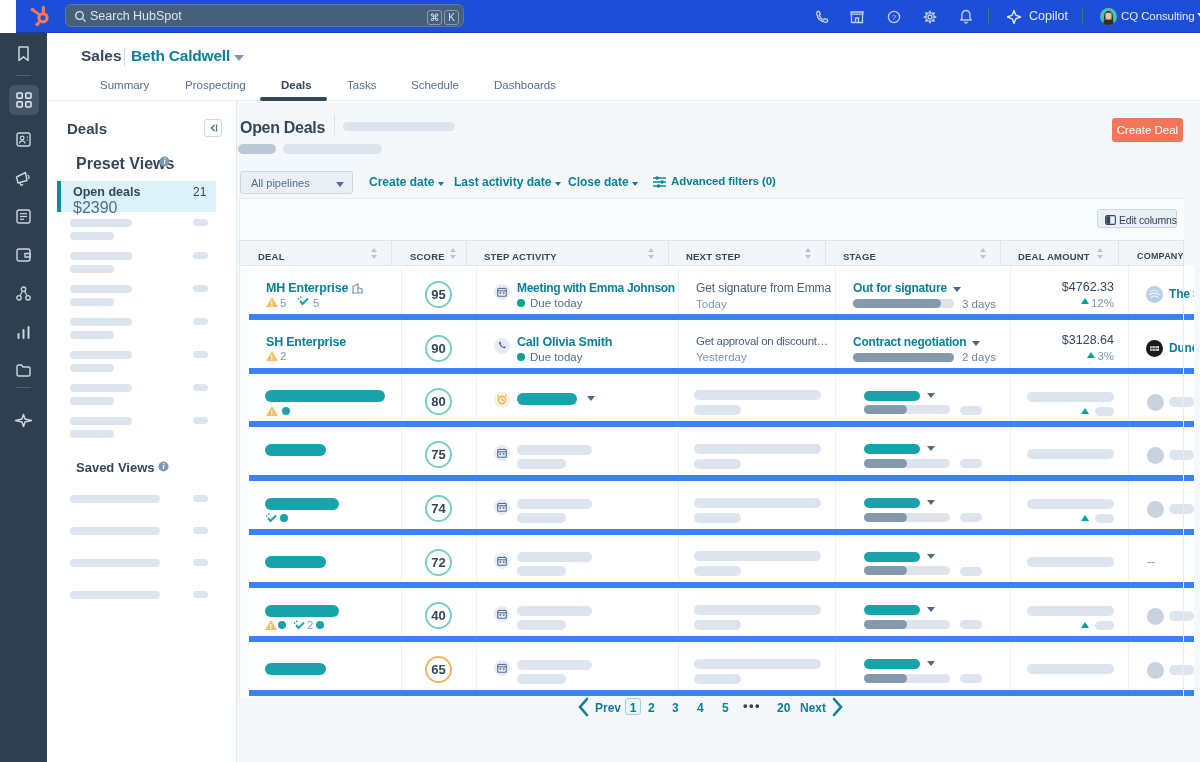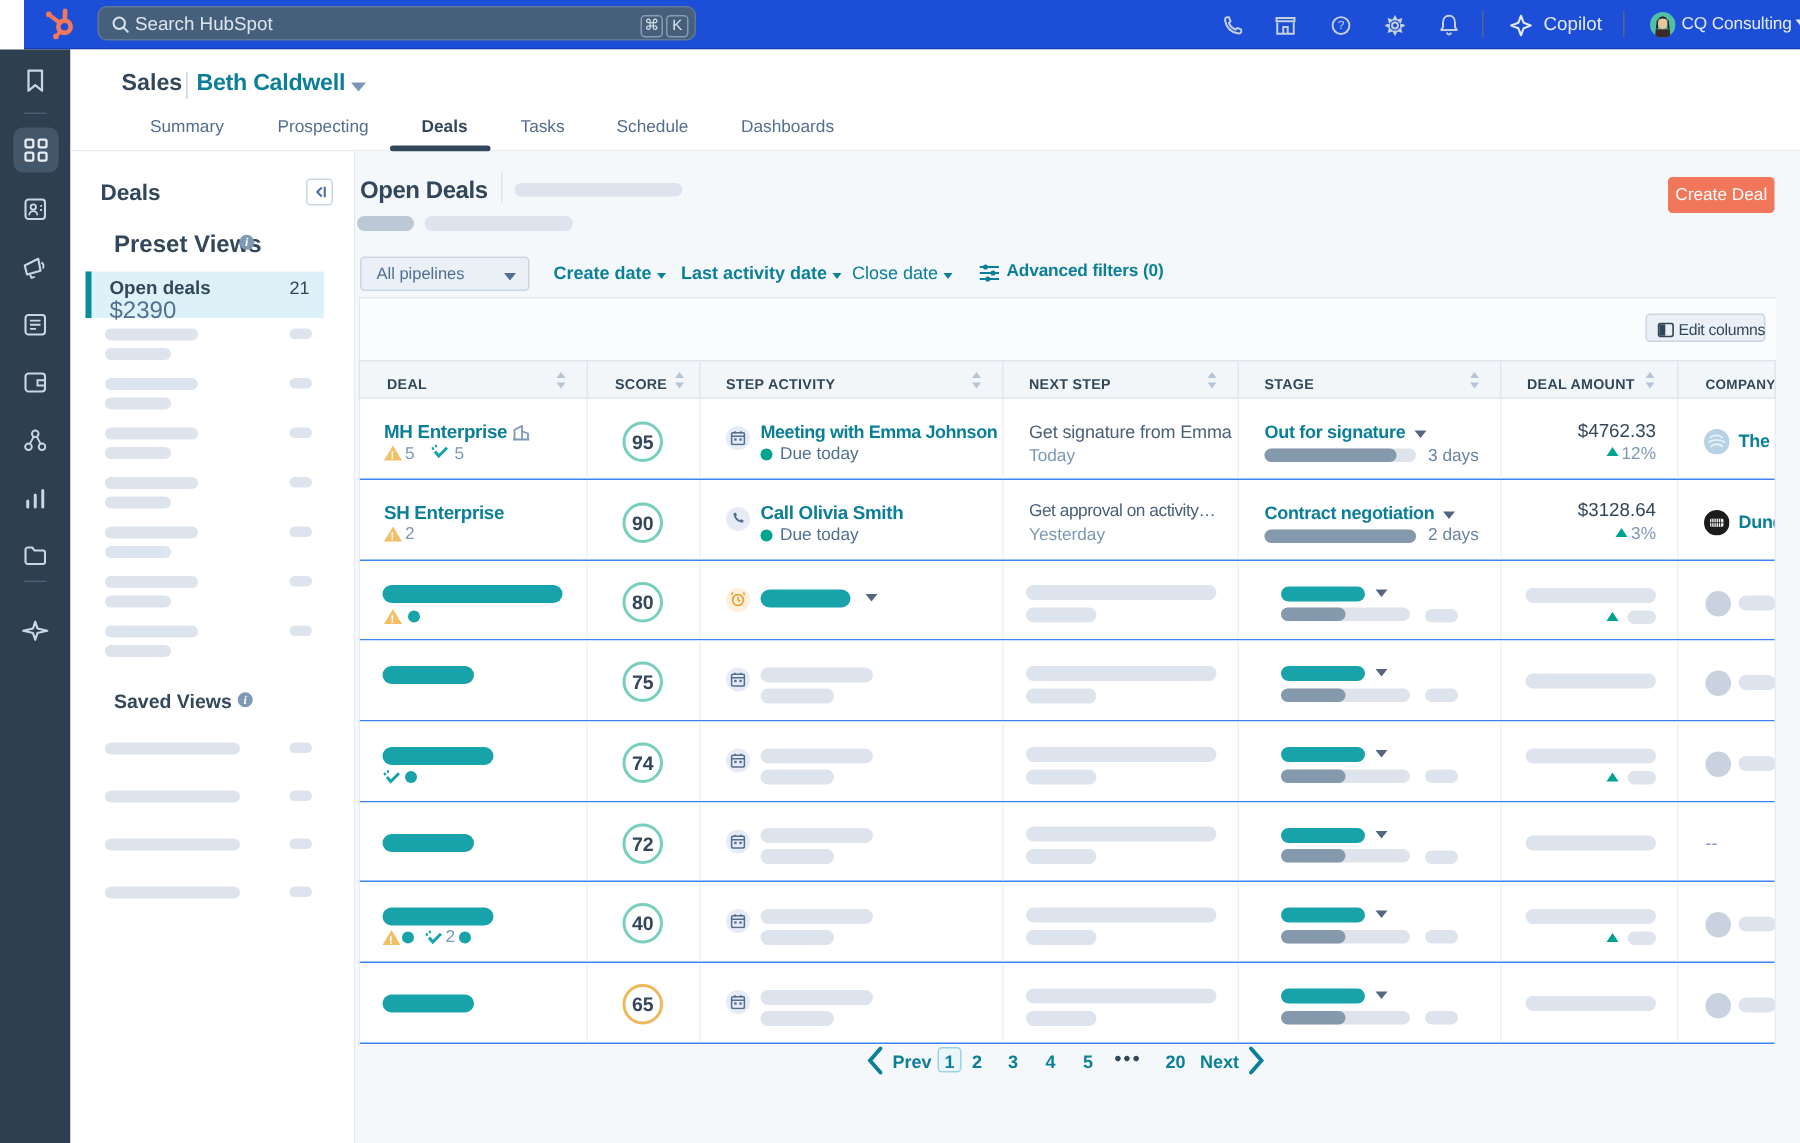--- a/index.html
+++ b/index.html
@@ -32,21 +32,21 @@
 
 #main { left:237px; top:101px; width:963px; height:661px; background:#f5f8fa; }
 .tealbtn { color:#0b7f98; font-weight:bold; font-size:12.5px; }
 .caret { display:inline-block; width:0; height:0; border-left:4px solid transparent; border-right:4px solid transparent; border-top:5px solid #516f90; vertical-align:middle; }
 
 
 .th { position:absolute; font-size:9.5px; font-weight:bold; letter-spacing:.2px; color:#33475b; top:9.5px; }
 .sort { position:absolute; top:7px; width:7px; height:12px; }
 .sort:before { content:""; position:absolute; left:0; top:0; border-left:3.5px solid transparent; border-right:3.5px solid transparent; border-bottom:4px solid #b6c5d5; }
 .sort:after { content:""; position:absolute; left:0; bottom:1px; border-left:3.5px solid transparent; border-right:3.5px solid transparent; border-top:4px solid #b6c5d5; }
-.row { position:absolute; left:0; width:945px; height:53.7px; background:#fff; border-bottom:1px solid #3b82f6; overflow:hidden; }
+.row { position:absolute; left:10px; width:945px; height:53.7px; background:#fff; border-bottom:6px solid #3b82f6; overflow:hidden; }
 .cline { position:absolute; top:0; width:1px; height:100%; background:#edf1f6; }
 .deal-link { position:absolute; font-size:12.5px; font-weight:bold; color:#0b7f98; white-space:nowrap; letter-spacing:-0.2px; }
 .subtxt { position:absolute; font-size:11.5px; color:#7c98b6; }
 .score { position:absolute; width:27px; height:27px; border:2px solid #79cfbd; border-radius:50%; background:#fff; text-align:center; line-height:23px; font-size:13px; font-weight:bold; color:#33475b; box-sizing:border-box; }
 .score.orange { border-color:#f0b65c; }
 .warn { position:absolute; width:0; height:0; border-left:6px solid transparent; border-right:6px solid transparent; border-bottom:10px solid #f3bf66; }
 .warn:after { content:"!"; position:absolute; left:-1.6px; top:2px; font-size:7.5px; color:#fff; font-weight:bold; }
 .dot { position:absolute; width:8px; height:8px; border-radius:50%; background:#17a3a9; }
 .icircle { position:absolute; width:16px; height:16px; border-radius:50%; background:#e7ebf5; }
 .pbar { position:absolute; height:9px; border-radius:5px; background:#dfe4ec; }
@@ -258,21 +258,21 @@
     <div class="sk dark" style="left:1px;top:43px;width:38px;height:10px"></div>
     <div class="sk" style="left:46px;top:43px;width:99px;height:10px"></div>
     <div class="abs" style="left:875px;top:17px;width:71px;height:24px;background:#f1765a;border-radius:3px;color:#fff;font-size:11.5px;text-align:center;line-height:24px">Create Deal</div>
 
     <div class="abs" style="left:3px;top:70px;width:113px;height:23px;background:#eaf0f6;border:1px solid #cbd6e2;border-radius:3px">
       <span style="position:absolute;left:10px;top:5px;font-size:11px;color:#506e90">All pipelines</span>
       <span class="caret" style="position:absolute;right:8px;top:10px"></span>
     </div>
     <span class="abs tealbtn" style="left:132px;top:74px;color:#0b7f98;font-weight:bold;font-size:12px">Create date <span class="stgcaret" style="border-top-color:#0b7f98;border-left-width:3.5px;border-right-width:3.5px;border-top-width:4.5px"></span></span>
     <span class="abs" style="left:217px;top:74px;color:#0b7f98;font-weight:bold;font-size:12px">Last activity date <span class="stgcaret" style="border-top-color:#0b7f98;border-left-width:3.5px;border-right-width:3.5px;border-top-width:4.5px"></span></span>
-    <span class="abs" style="left:331px;top:74px;color:#0b7f98;font-weight:normal;font-size:12px">Close date <span class="stgcaret" style="border-top-color:#0b7f98;border-left-width:3.5px;border-right-width:3.5px;border-top-width:4.5px"></span></span>
+    <span class="abs" style="left:331px;top:74px;color:#0b7f98;font-weight:bold;font-size:12px">Close date <span class="stgcaret" style="border-top-color:#0b7f98;border-left-width:3.5px;border-right-width:3.5px;border-top-width:4.5px"></span></span>
     <svg class="abs" style="left:416px;top:75px" width="13" height="12" viewBox="0 0 13 12">
         <g stroke="#0b7f98" stroke-width="1.4">
           <line x1="0" y1="2" x2="13" y2="2"></line>
           <line x1="0" y1="6" x2="13" y2="6"></line>
           <line x1="0" y1="10" x2="13" y2="10"></line>
         </g>
         <circle cx="4" cy="2" r="1.7" fill="#0b7f98"></circle>
         <circle cx="9" cy="6" r="1.7" fill="#0b7f98"></circle>
         <circle cx="5.5" cy="10" r="1.7" fill="#0b7f98"></circle>
       </svg>
@@ -375,21 +375,21 @@
           <span class="subtxt" style="left:31px;top:30.5px">2</span>
         <div class="score" style="left:176px;top:15px">90</div>
         <div class="icircle" style="left:245px;top:18px">
             <svg style="position:absolute;left:3.5px;top:3.5px" width="9" height="9" viewBox="0 0 9 9">
               <path d="M1.8 0.8 C1.2 0.8 0.9 1.4 1.1 2.3 C1.7 5 3.4 6.7 6.1 7.3 C7 7.5 7.6 7.2 7.6 6.6 L7.6 5.8 L6 5.2 L5.3 5.9 C4.2 5.4 3.1 4.3 2.6 3.2 L3.3 2.5 L2.6 0.8 Z" fill="#516f90"></path>
             </svg>
           </div>
         <span class="deal-link" style="left:268px;top:15px">Call Olivia Smith</span>
         <span class="dot" style="left:268px;top:33px;background:#00a38d"></span>
           <span class="subtxt" style="left:281px;top:31px;color:#516f90">Due today</span>
-        <span class="abs" style="left:447px;top:15px;font-size:11.5px;color:#4a6078;white-space:nowrap;letter-spacing:-0.3px">Get approval on activity…</span>
+        <span class="abs" style="left:447px;top:15px;font-size:11.5px;color:#4a6078;white-space:nowrap;letter-spacing:-0.3px">Get approval on discount…</span>
         <span class="subtxt" style="left:447px;top:31.5px">Yesterday</span>
         <span class="deal-link" style="left:604px;top:15px;font-size:12px">Contract negotiation <span class="stgcaret" style="margin-left:3px"></span></span>
         <div class="pbar" style="left:604px;top:33px;width:101px">
             <div class="pfill" style="width:101px"></div>
           </div>
         <span class="subtxt" style="left:713px;top:31.5px;color:#6a84a0">2 days</span>
         <span class="amount" style="left:761px;top:13.5px;width:104px">$3128.64</span>
         <span class="uptri" style="left:838px;top:32px"></span>
           <span class="subtxt" style="left:847px;top:30.5px;width:18px;text-align:right">3%</span>
         <svg style="position:absolute;left:897px;top:20px" width="17" height="17" viewBox="0 0 23 23">

